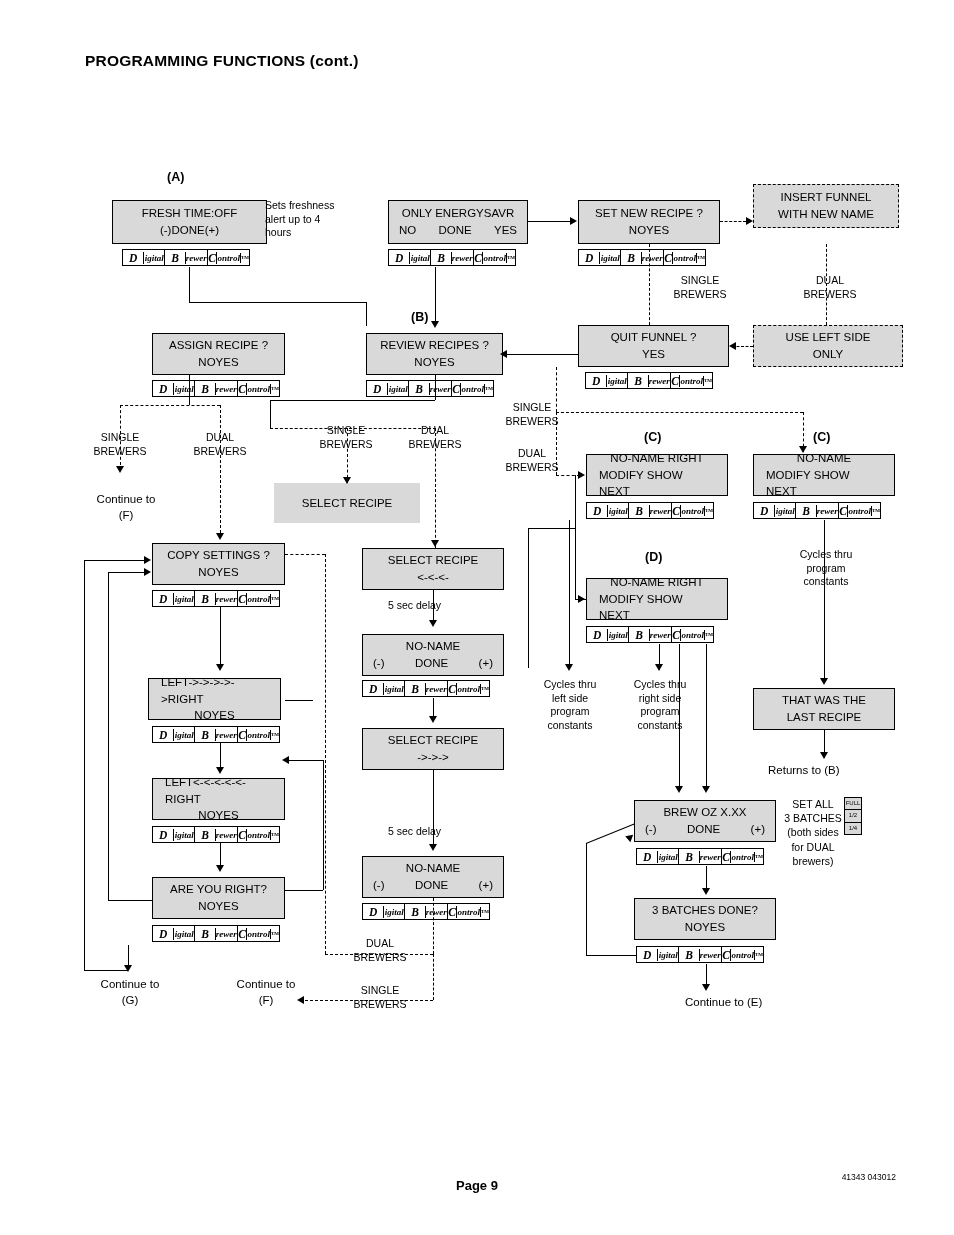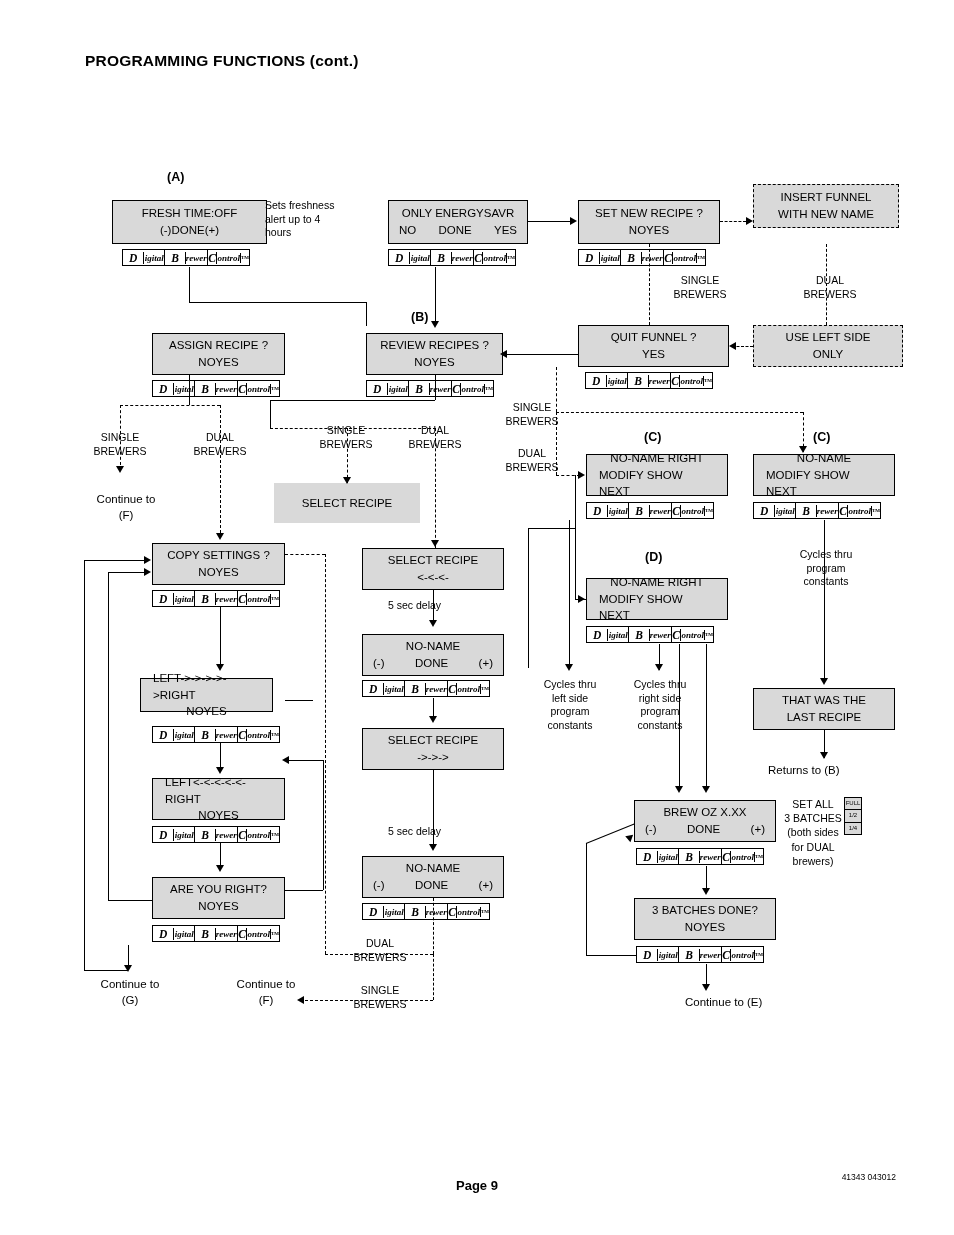--- a/index.html
+++ b/index.html
@@ -467,21 +467,21 @@
       <span class="cap">B</span>
       <span>rewer</span>
     </span>
   <span>
       <span class="cap">C</span>
       <span>ontrol</span>
       <sup>TM</sup>
     </span>
 </div>
 
-<div class="box" style="left:140px;top:678px;width:133px;height:34px;">
+<div class="box" style="left:148px;top:678px;width:133px;height:42px;">
   <div class="row center">
       <span>LEFT-&gt;-&gt;-&gt;-&gt;-&gt;RIGHT</span>
     </div>
   <div class="row">
       <span>NO</span>
       <span>YES</span>
     </div>
 </div>
 <div class="logo" style="left:152px;top:726px;width:128px;">
   <span>

